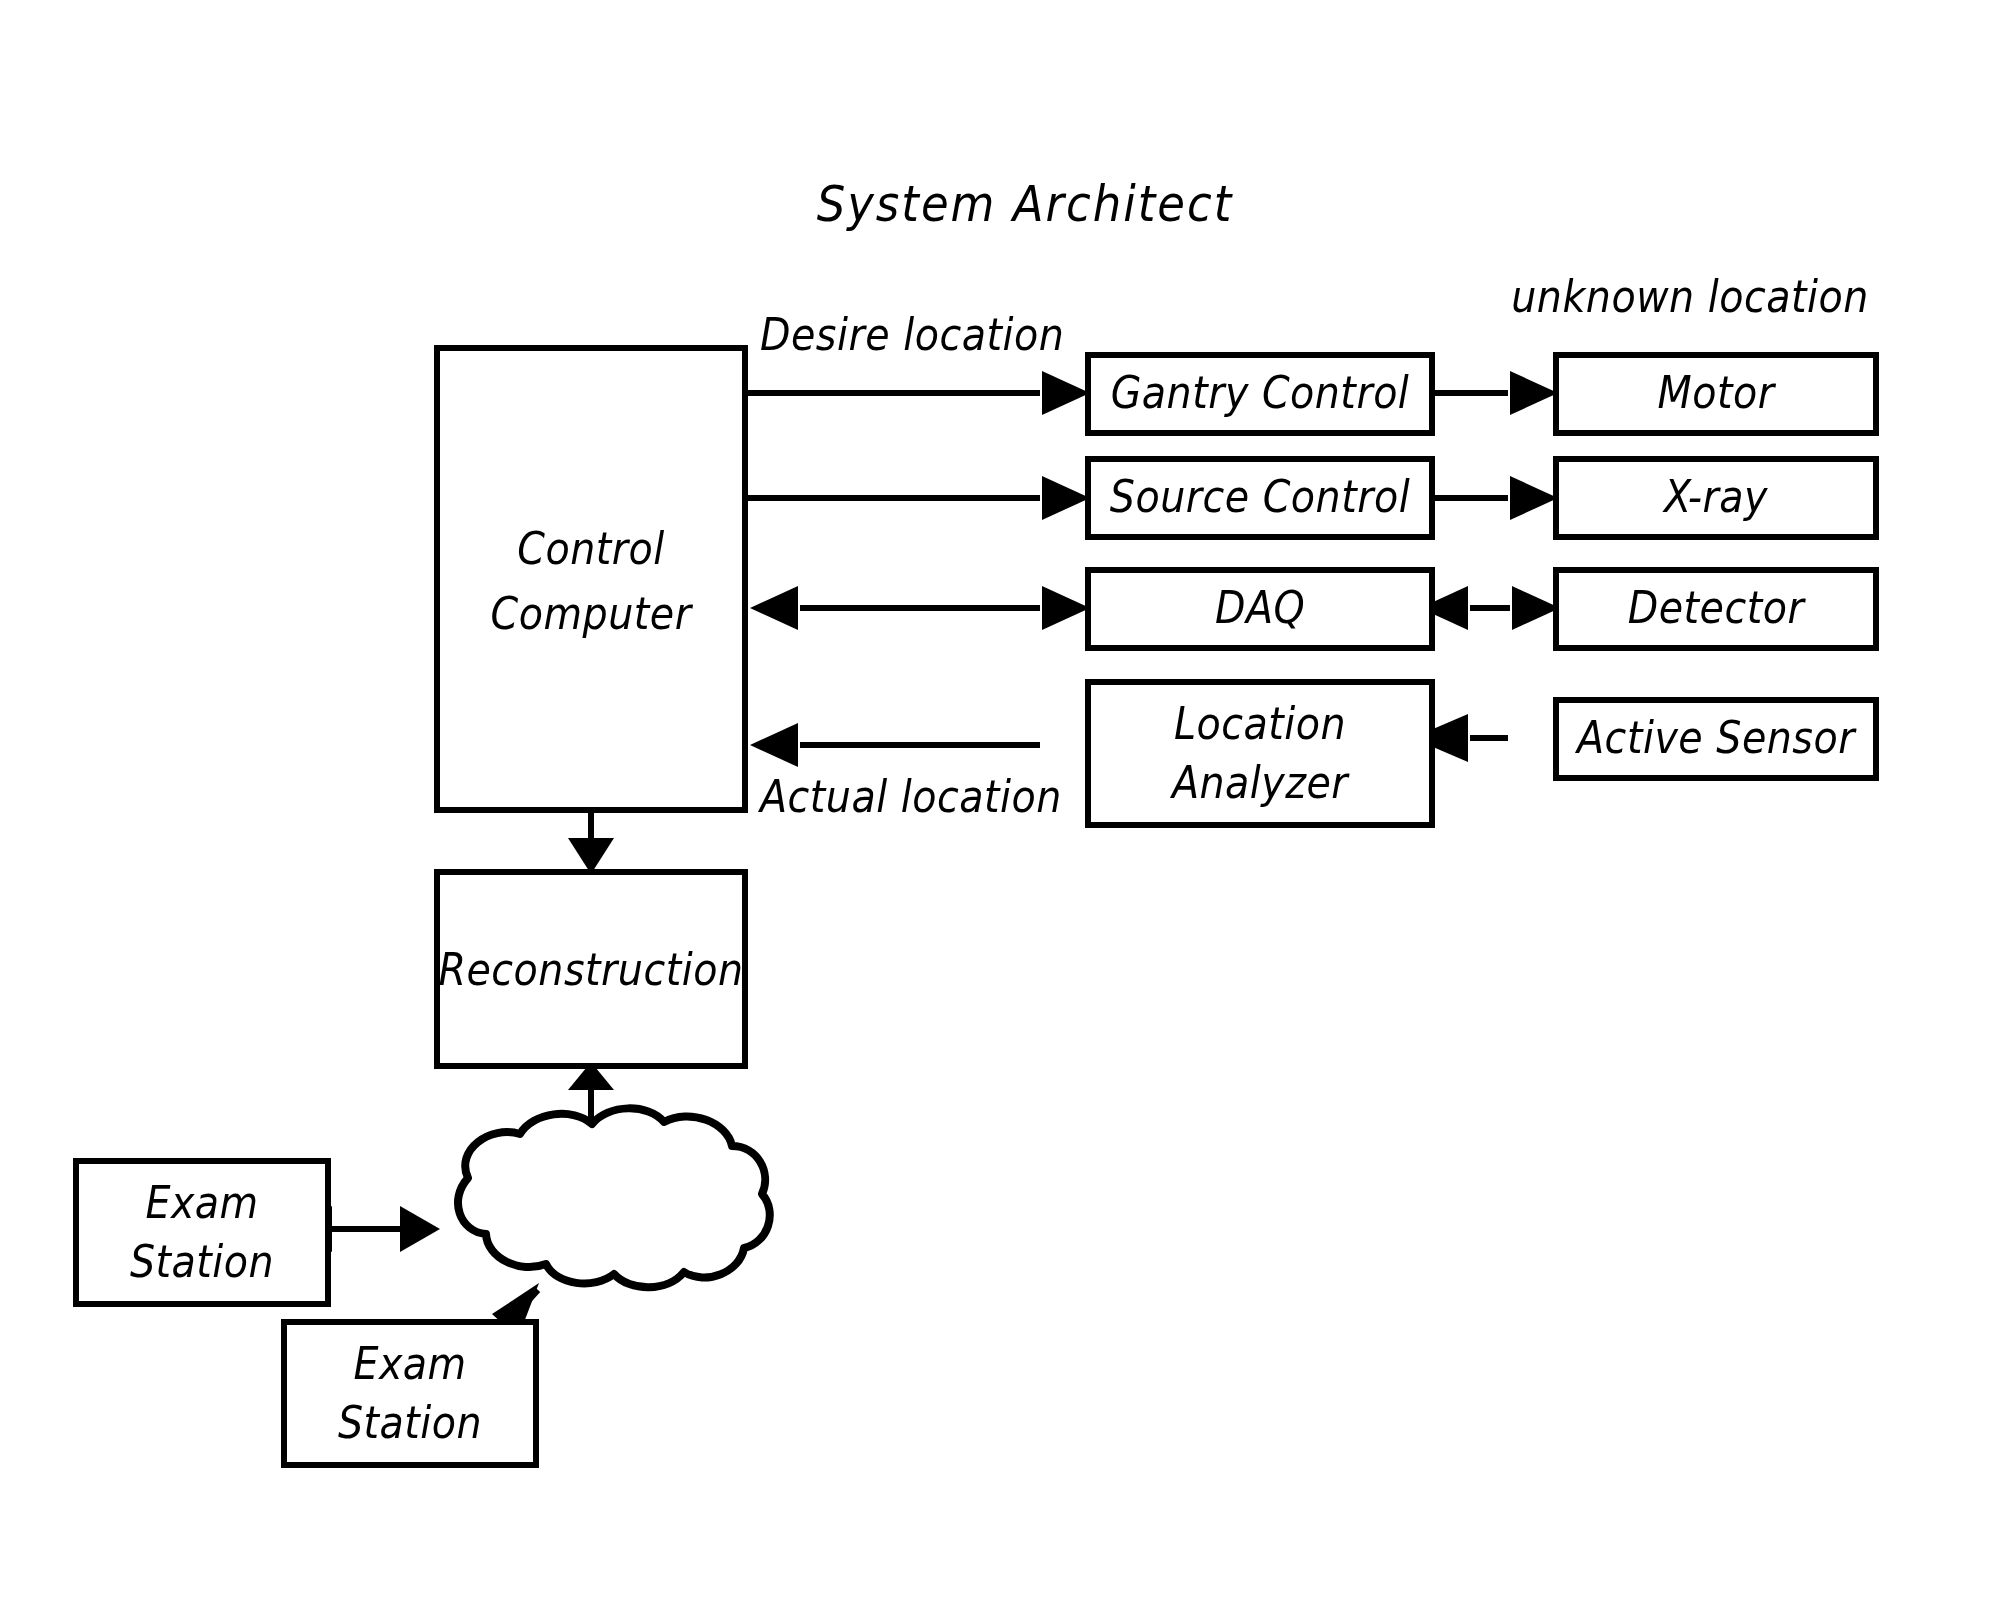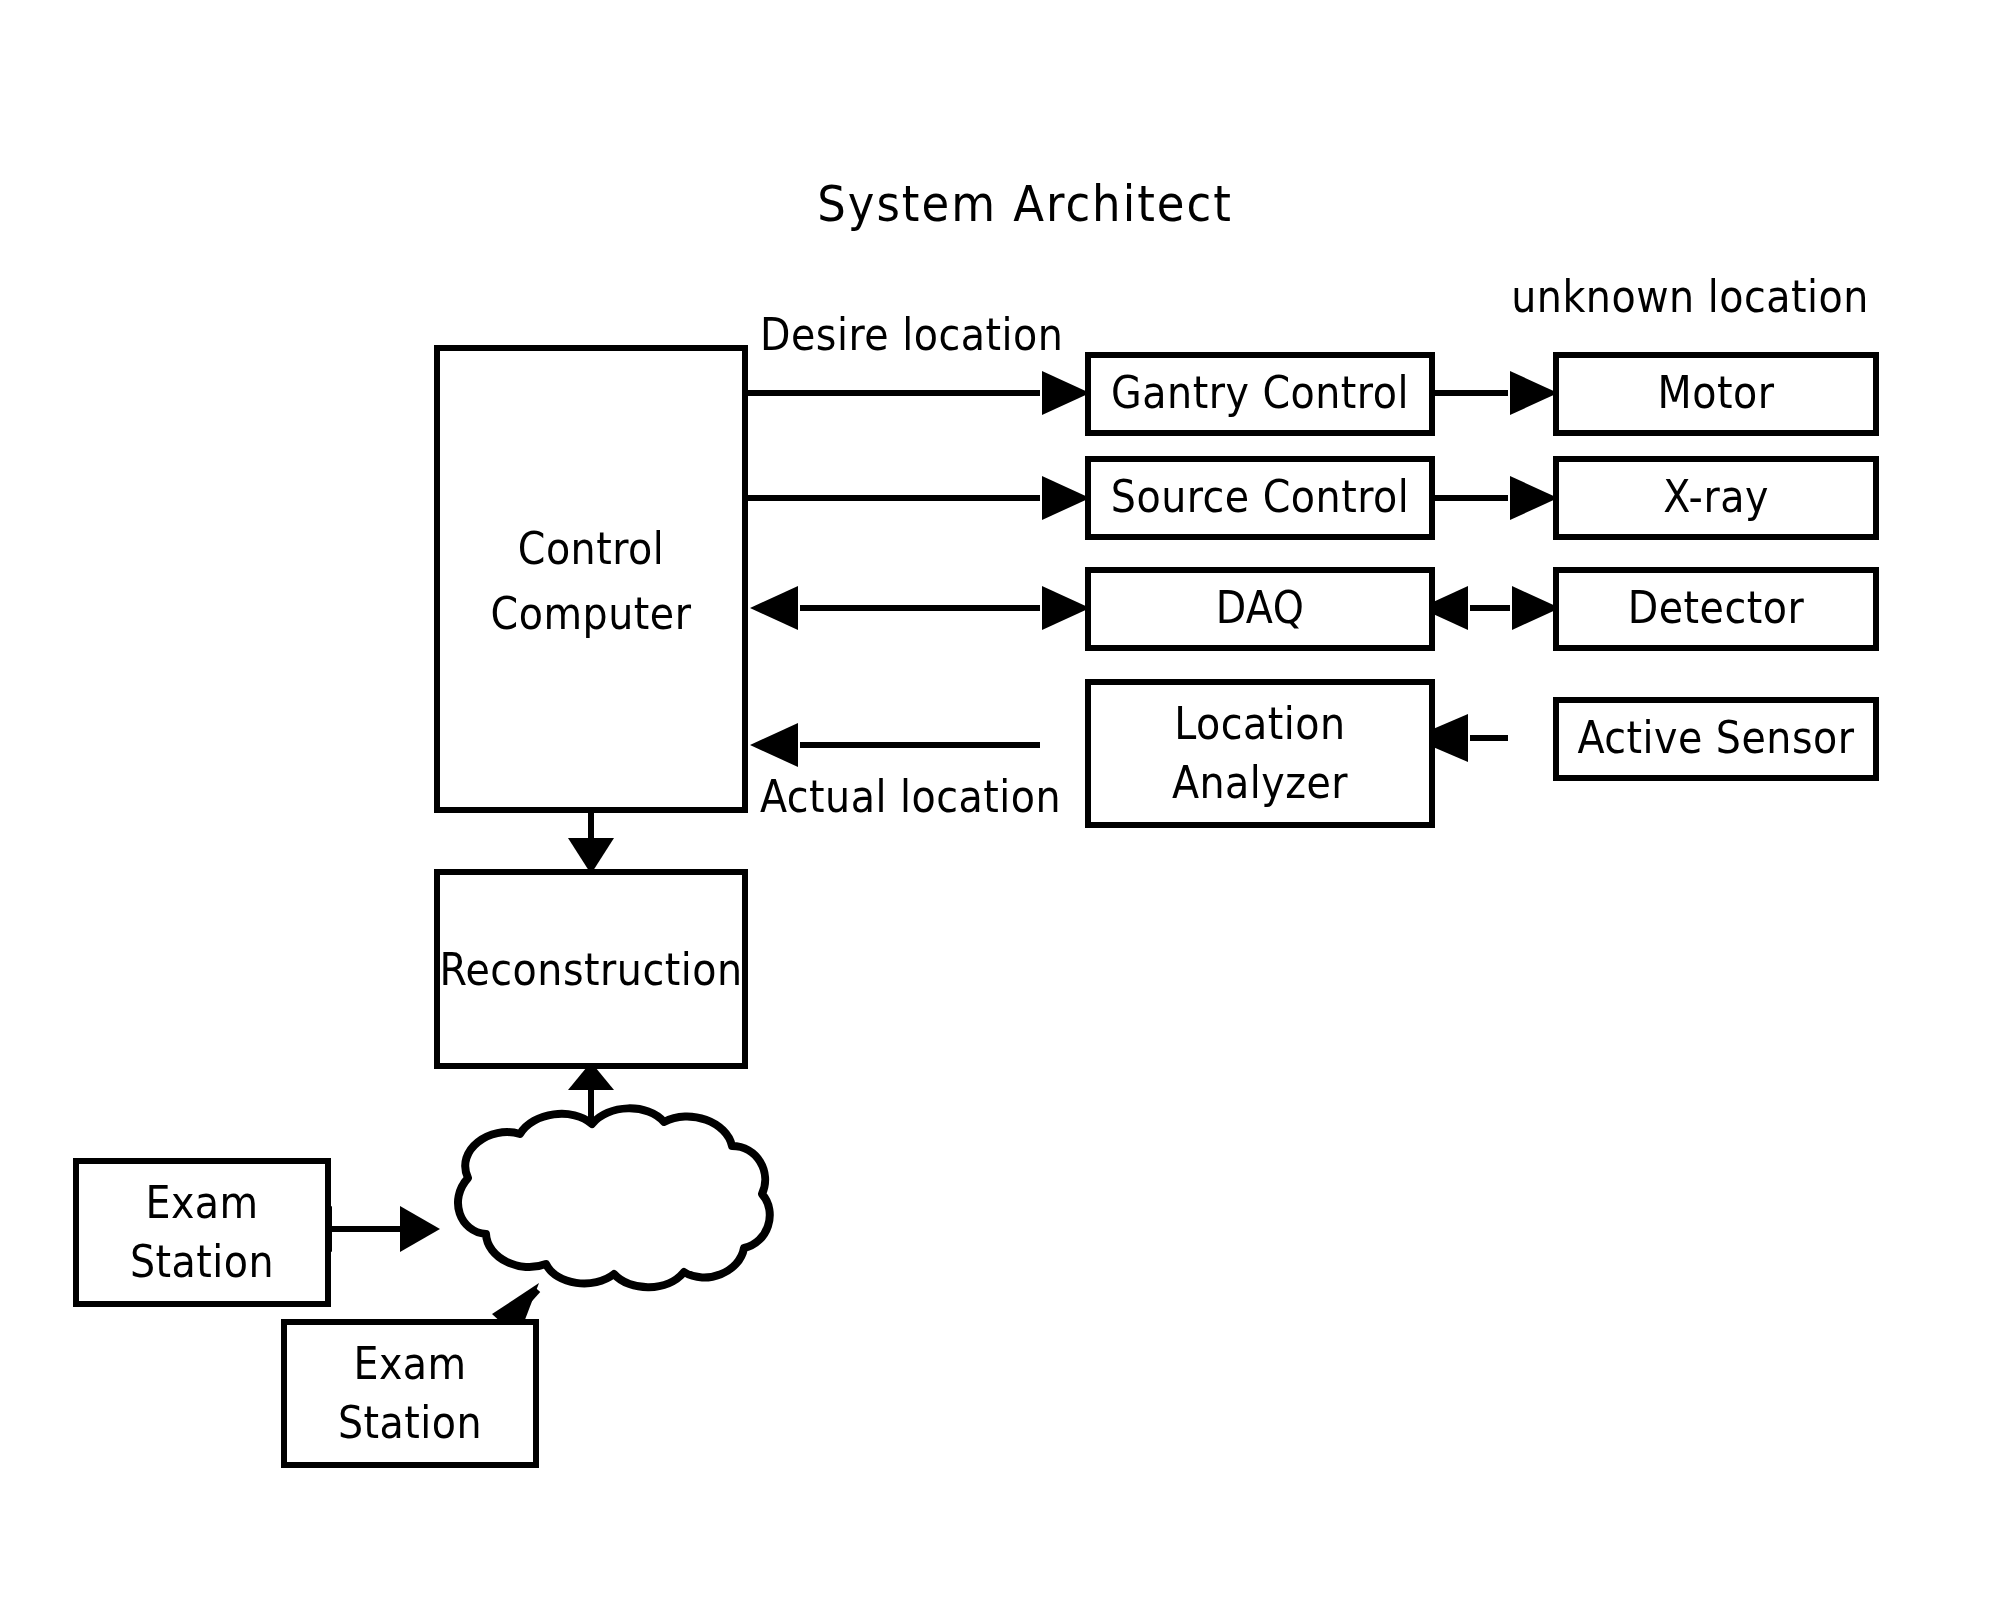--- a/index.html
+++ b/index.html
@@ -14,20 +14,21 @@
     position: relative;
     overflow: hidden;
     font-family: "DejaVu Sans", sans-serif;
   }
   #diagram-root {
     position: absolute;
     top: 0;
     left: 0;
     width: 1993px;
     height: 1603px;
+    font-style: italic;
   }
   svg#diagram-svg {
     display: block;
     width: 1993px;
     height: 1603px;
     background: #ffffff;
   }
   .node-box {
     fill: #ffffff;
     stroke: #000000;

